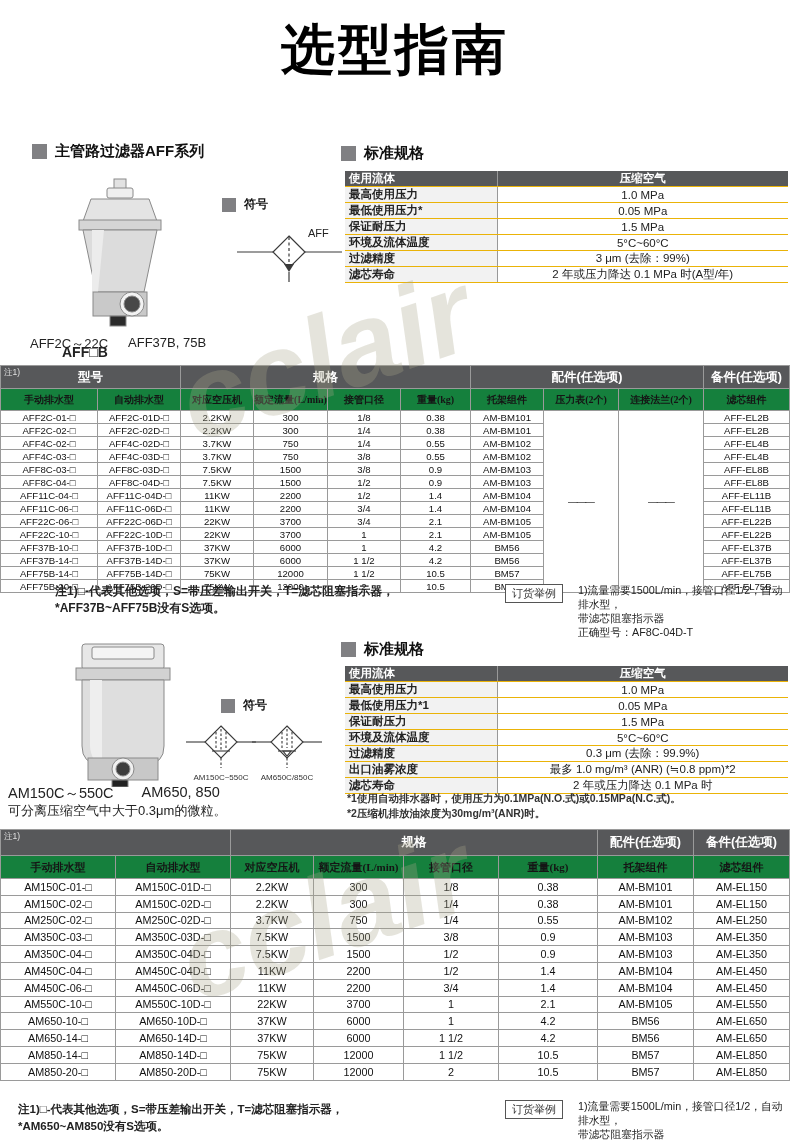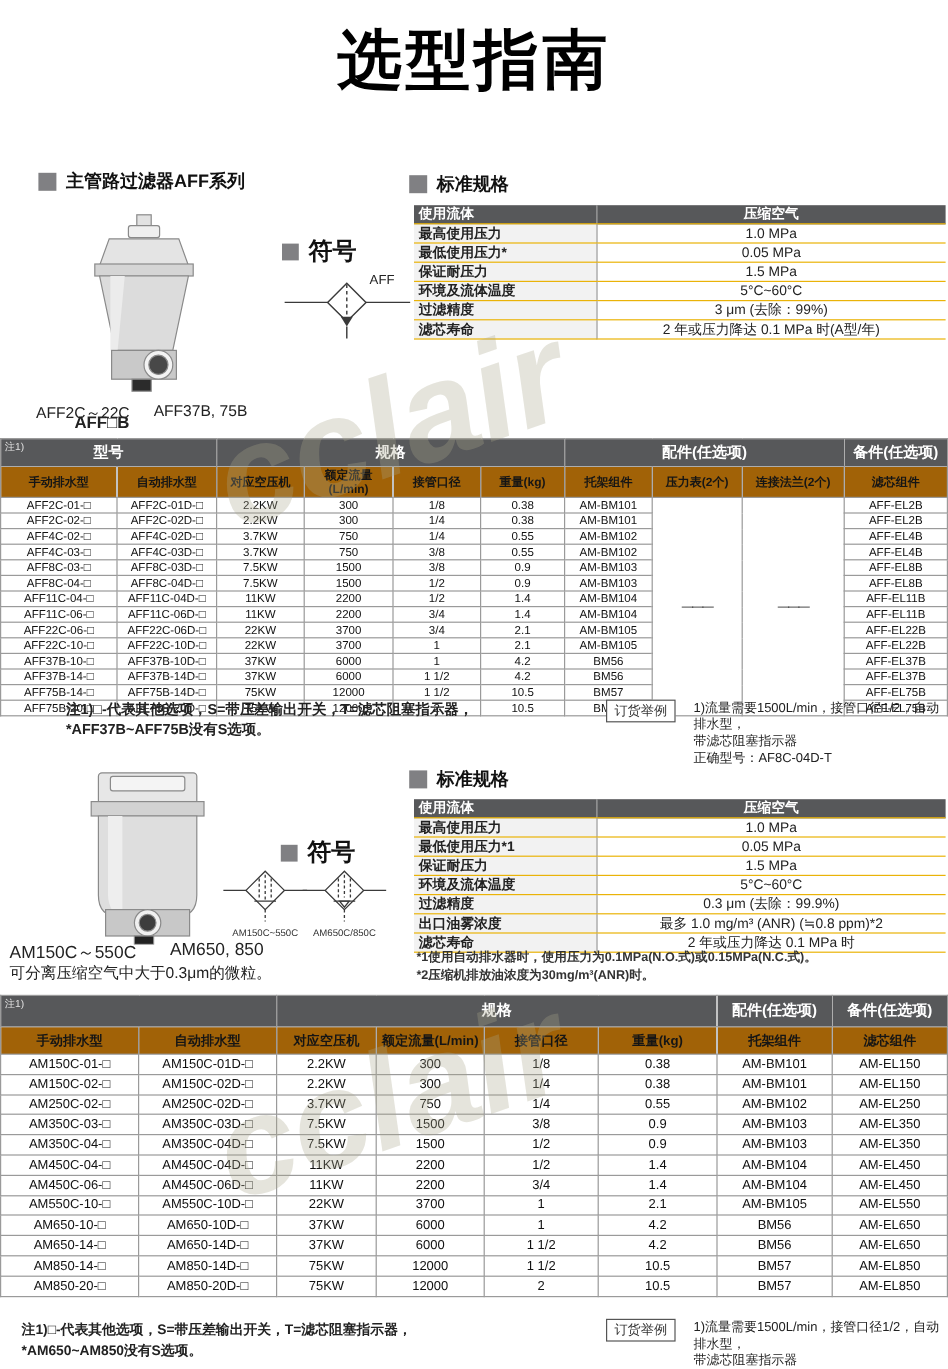--- a/index.html
+++ b/index.html
@@ -2,38 +2,38 @@
 <html><head>
 <meta charset="utf-8">
 <style>
   html,body{margin:0;padding:0;background:#fff;}
   .page{position:relative;width:790px;height:1141px;background:#fff;overflow:hidden;
         font-family:"Liberation Sans","DejaVu Sans",sans-serif;color:#111;}
   .abs{position:absolute;}
   .title{top:14px;left:0;width:790px;text-align:center;font-size:54px;font-weight:900;letter-spacing:3px;color:#000;}
   .sec-header{display:flex;align-items:center;gap:8px;font-weight:bold;}
   .sec-header .bullet{width:15px;height:15px;background:#808083;flex:0 0 auto;}
-  .h15{font-size:15px;} .h16{font-size:20px;margin-left:13px;}
+  .h15{font-size:15px;} .h16{font-size:12px;}
   .plabels{display:flex;gap:20px;font-size:13px;color:#222;}
   .modelcode{font-size:14px;font-weight:bold;color:#222;}
   .desc{font-size:13px;color:#222;}
   
   table.spec{border-collapse:collapse;width:443px;table-layout:fixed;font-size:11.5px;}
   table.spec td{border-bottom:1px solid #eab308;height:13.4px;padding:0 4px;color:#222;}
   table.spec td:first-child{border-right:1px solid #999;text-align:left;font-weight:bold;background:#f2f2f2;}
   table.spec td:last-child{text-align:center;}
   table.spec tr.dark td{background:#57585A;color:#fff;font-weight:bold;}
   table.spec tr.dark td:first-child{text-align:left;}
   .specnotes{font-size:10.5px;font-weight:600;color:#333;line-height:1.4;}
   
   table.big{border-collapse:collapse;table-layout:fixed;width:790px;}
   table.big th,table.big td{border:1px solid #9a9a9a;padding:0;text-align:center;overflow:hidden;}
   table.big th.ghead{background:#57585A;color:#fff;font-size:12.5px;font-weight:bold;position:relative;height:22px;}
   table.big th.ghead .sup{position:absolute;left:3px;top:1px;font-size:8.5px;font-weight:normal;color:#e0e0e0;text-align:right;}
-  table.big th.chead{background:#a16207;color:#151515;font-weight:bold;}
+  table.big th.chead{background:#15803d;color:#151515;font-weight:bold;font-family:Liberation Serif, serif;}
   table.big tbody td{background:#fff;color:#111;}
   table.t1 th.chead{height:21px;font-size:10px;}
   table.t1 tbody td{height:12px;font-size:9.6px;}
   table.t2 th.ghead{height:25px;}
   table.t2 th.chead{height:22px;font-size:11px;}
   table.t2 tbody td{height:15.8px;font-size:10.8px;}
   td.dash{font-size:8px;letter-spacing:-1px;color:#444;}
   .tnotes{font-size:12px;font-weight:600;color:#222;line-height:1.45;}
   .orderbox{border:1.2px solid #555;font-size:11px;color:#333;padding:1px 6px;display:inline-block;background:#fff;}
   .orderlines{font-size:10.8px;color:#222;line-height:1.3;width:214px;}

